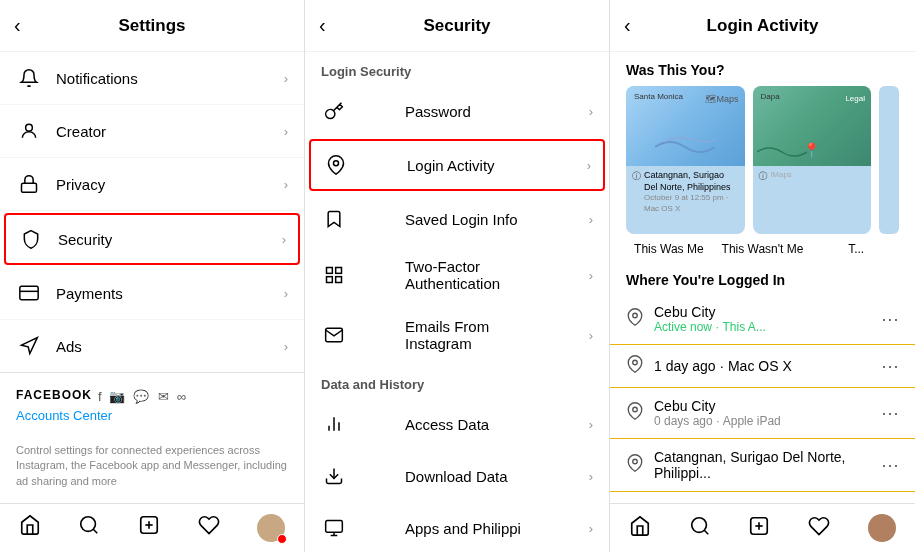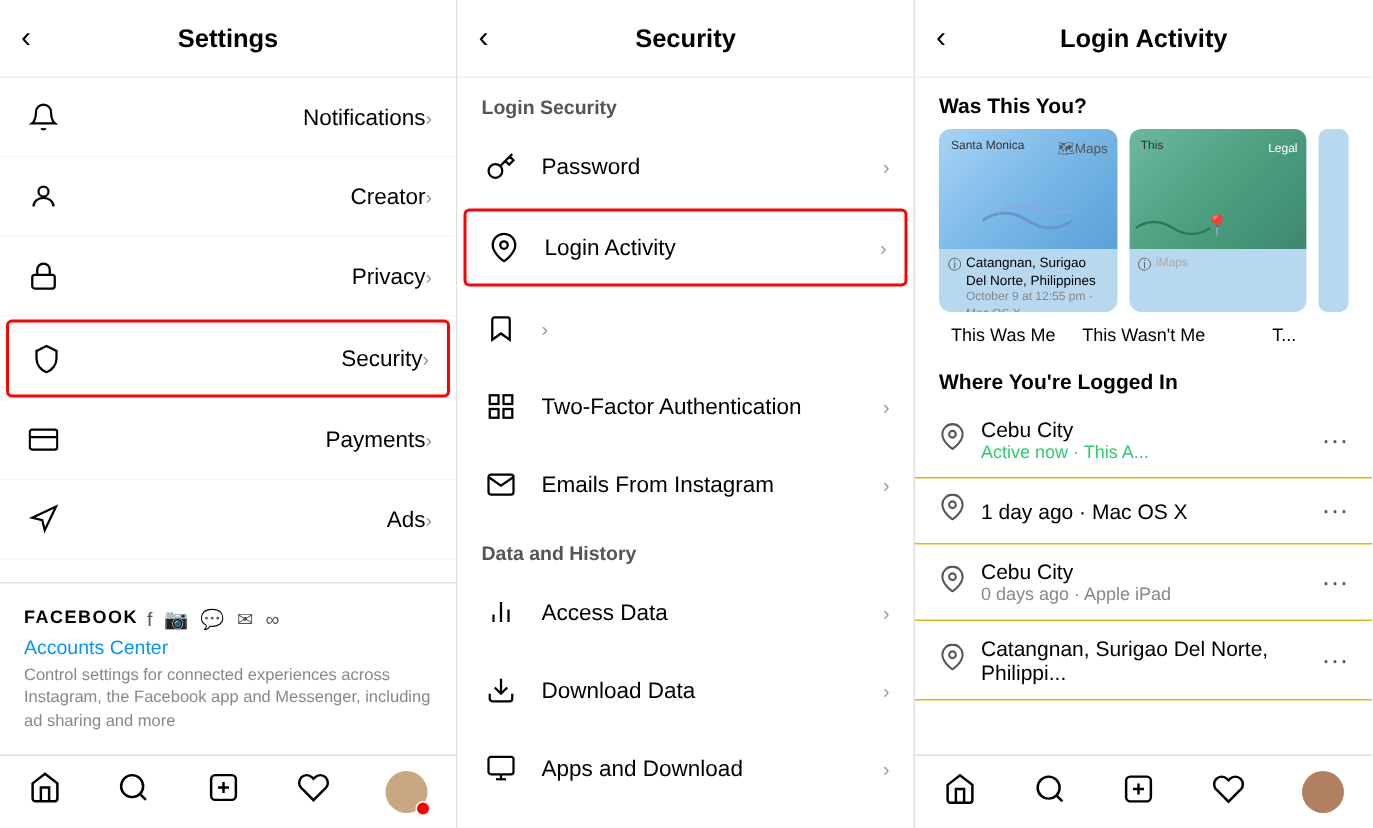--- a/index.html
+++ b/index.html
@@ -67,21 +67,20 @@
       align-items: center;
       justify-content: center;
       margin-right: 14px;
       font-size: 18px;
       flex-shrink: 0;
     }
     .settings-item .item-label {
       flex: 1;
       font-size: 15px;
       color: #000;
-      text-align: right;
     }
     .settings-item .chevron {
       color: #999;
       font-size: 13px;
     }
     .facebook-section {
       padding: 14px 16px;
       border-top: 1px solid #e0e0e0;
     }
     .facebook-section .fb-title {
@@ -99,21 +98,21 @@
     }
     .facebook-section .accounts-center {
       color: #0095f6;
       font-size: 13px;
       margin-top: 4px;
       cursor: pointer;
     }
     .facebook-section .fb-desc {
       font-size: 11px;
       color: #888;
-      margin-top: 4px;
+      margin-top: 20px;
       line-height: 1.4;
     }
     .bottom-nav {
       display: flex;
       align-items: center;
       justify-content: space-around;
       padding: 10px 0;
       border-top: 1px solid #e0e0e0;
       background: #fff;
     }
@@ -162,20 +161,21 @@
       font-weight: 600;
       color: #555;
       padding: 12px 16px 6px;
     }
     .security-item {
       display: flex;
       align-items: center;
       padding: 13px 16px;
       cursor: pointer;
       position: relative;
+      gap: 44px;
     }
     .security-item.highlighted {
       border: 2px solid red;
       border-radius: 4px;
       margin: 2px 4px;
       padding: 11px 12px;
     }
     .security-item .item-icon {
       width: 26px;
       height: 26px;
@@ -209,21 +209,21 @@
       font-size: 14px;
       font-weight: 600;
       padding: 10px 16px 8px;
       color: #000;
     }
     .map-cards {
       display: flex;
       gap: 8px;
       padding: 0 16px;
       overflow: hidden;
-      height: 122px;
+      height: 148px;
     }
     .map-card {
       flex: 1;
       border-radius: 8px;
       overflow: hidden;
       position: relative;
       background: #b8d8f0;
     }
     .map-card .map-bg {
       width: 100%;
@@ -521,20 +521,21 @@
     <span class="item-label">Login Activity</span>
     <span class="chevron">›</span>
   </div>
 
   <div class="security-item">
     <span class="item-icon">
       <svg class="svg-icon" viewBox="0 0 24 24" fill="none" stroke="#000" stroke-width="1.8">
           <path d="M19 21l-7-5-7 5V5a2 2 0 0 1 2-2h10a2 2 0 0 1 2 2z"></path>
         </svg>
     </span>
+    <span class="item-label">Saved Login Info</span>
     <span class="chevron">›</span>
   </div>
 
   <div class="security-item">
     <span class="item-icon">
       <svg class="svg-icon" viewBox="0 0 24 24" fill="none" stroke="#000" stroke-width="1.8">
           <rect x="3" y="3" width="7" height="7"></rect>
           <rect x="14" y="3" width="7" height="7"></rect>
           <rect x="3" y="14" width="7" height="7"></rect>
           <rect x="14" y="14" width="7" height="7"></rect>
@@ -582,21 +583,21 @@
   </div>
 
   <div class="security-item">
     <span class="item-icon">
       <svg class="svg-icon" viewBox="0 0 24 24" fill="none" stroke="#000" stroke-width="1.8">
           <rect x="2" y="3" width="20" height="14" rx="2"></rect>
           <line x1="8" y1="21" x2="16" y2="21"></line>
           <line x1="12" y1="17" x2="12" y2="21"></line>
         </svg>
     </span>
-    <span class="item-label">Apps and Download</span>
+    <span class="item-label">Apps and Philippi</span>
     <span class="chevron">›</span>
   </div>
 
   <div class="security-item">
     <span class="item-icon">
       
     </span>
 
   </div>
 
@@ -627,21 +628,21 @@
           <div>
             <div class="loc-name">Catangnan, Surigao Del Norte, Philippines</div>
             <div class="loc-date">October 9 at 12:55 pm · Mac OS X</div>
           </div>
         </div>
       </div>
     </div>
 
     <div class="map-card" style="flex:1;">
       <div class="map-bg2">
-        <span class="map-city-label">This</span>
+        <span class="map-city-label">Dapa</span>
         <span class="map-label" style="font-size:8px;color:#fff;">Legal</span>
         <span class="map-marker">📍</span>
         <svg style="position:absolute;bottom:4px;left:4px" width="50" height="20" viewBox="0 0 50 20">
           <path d="M0 10 Q12 2 25 10 Q37 18 50 10" stroke="#2a7a5a" stroke-width="1.5" fill="none"></path>
         </svg>
       </div>
       <div class="map-info">
         <div class="loc-row">
           <span class="loc-icon">ⓘ</span>
           <div>

